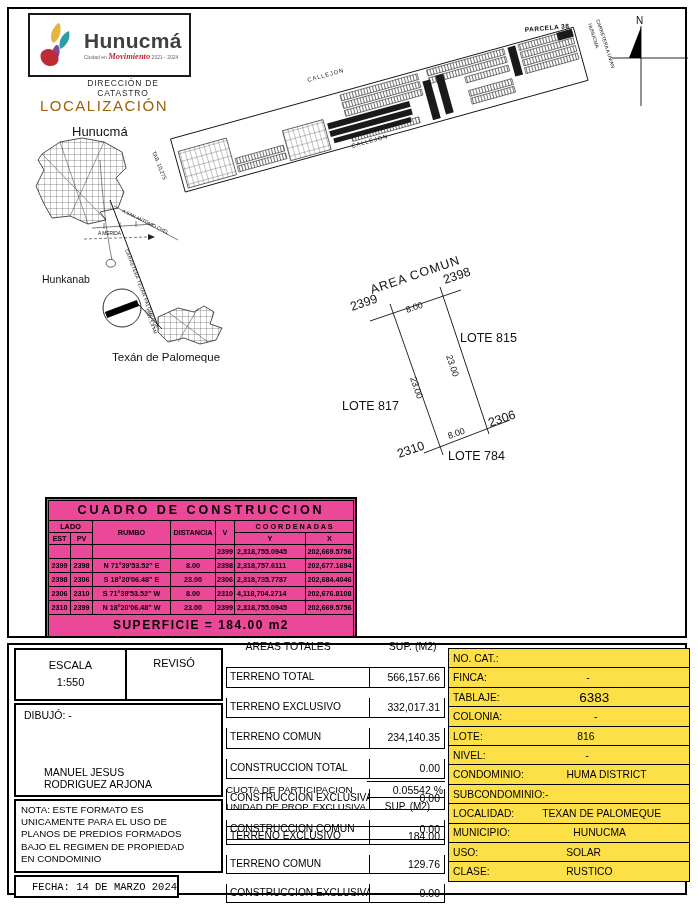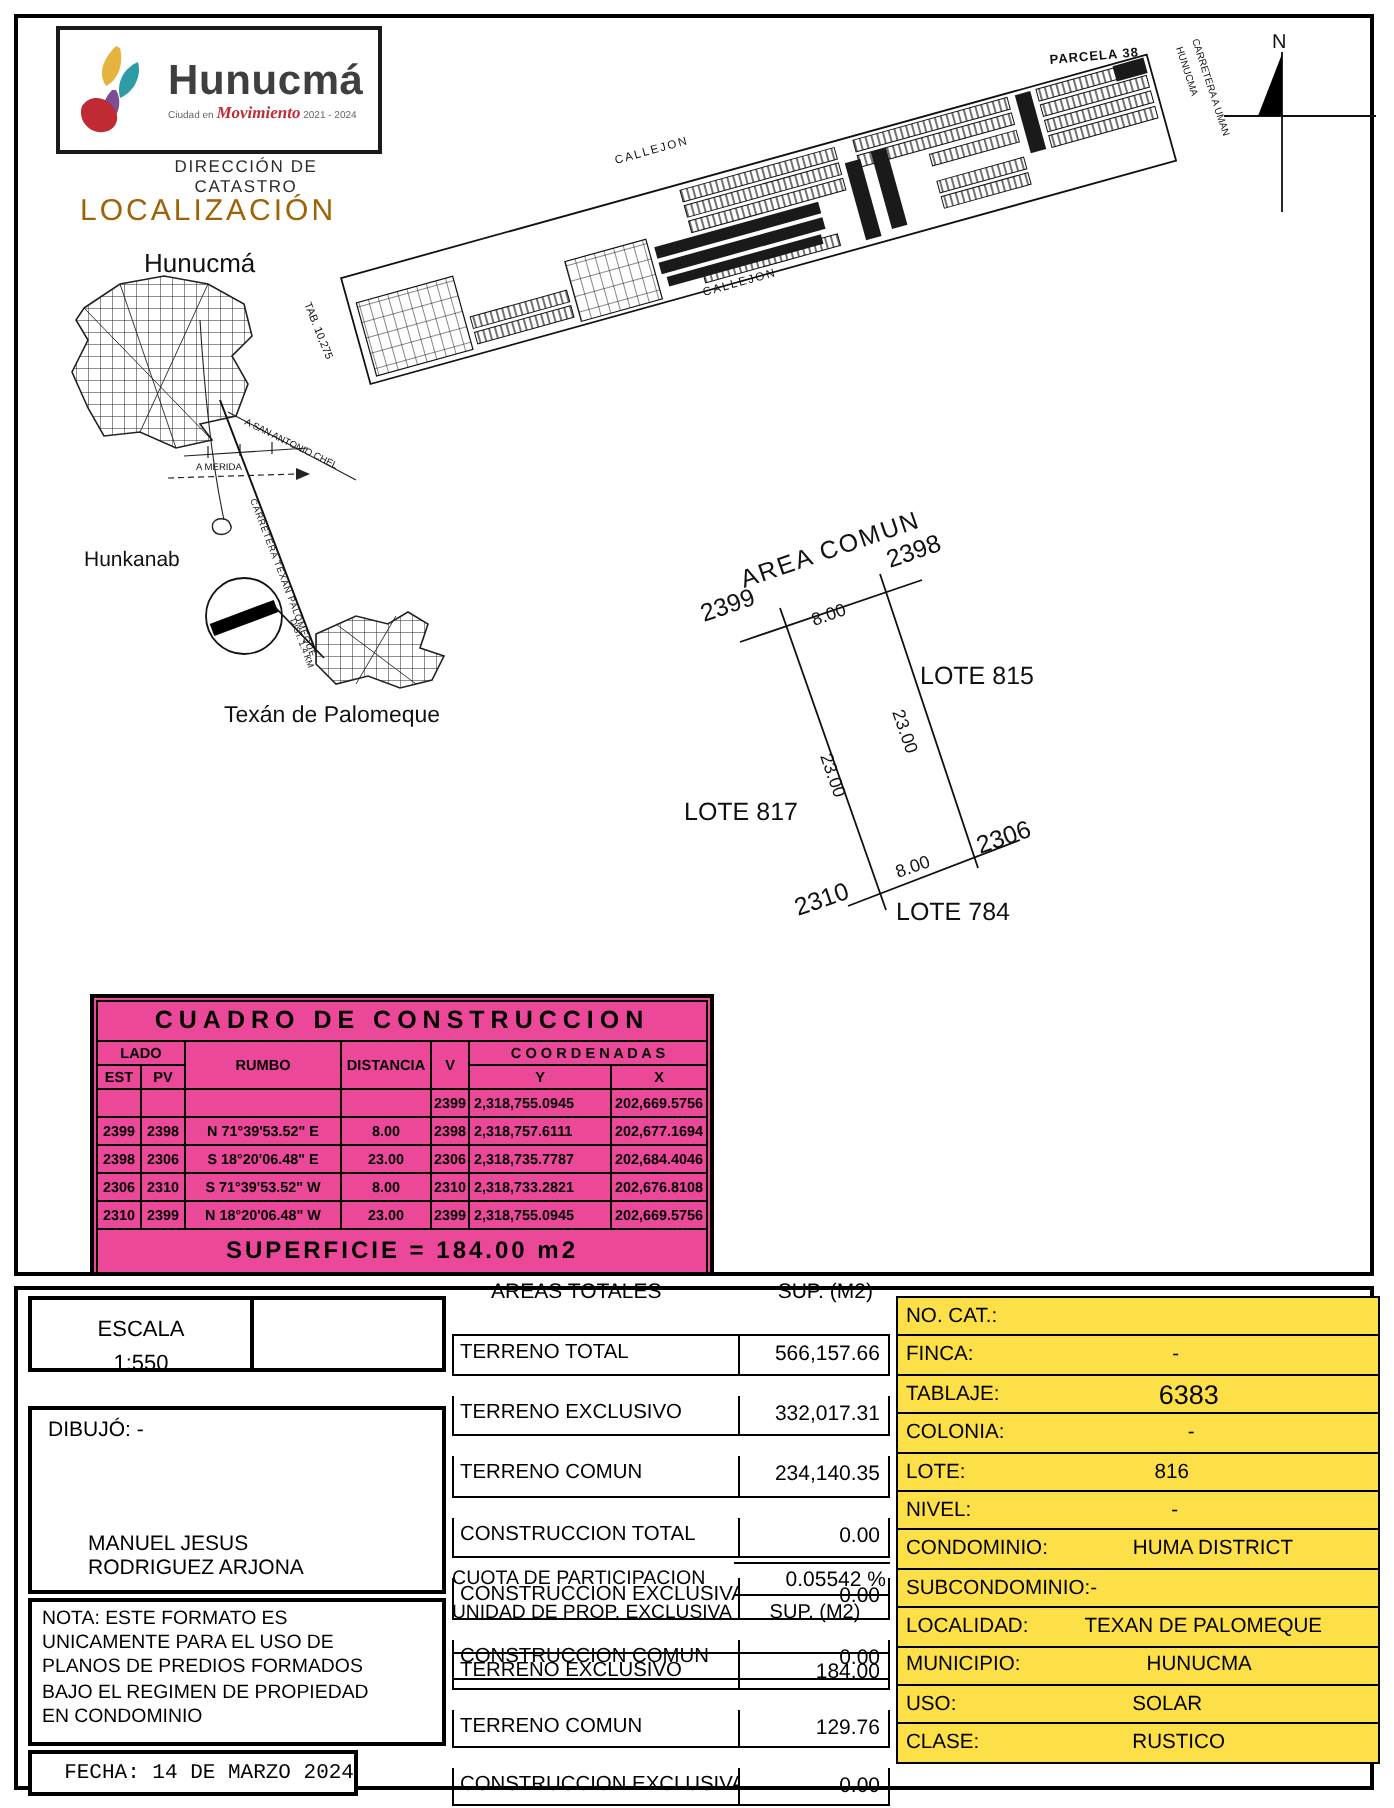--- a/index.html
+++ b/index.html
@@ -20,21 +20,21 @@
   .cuadro .title{border:1px solid #000;border-bottom:none;height:19px;line-height:19px;text-align:center;font-weight:bold;font-size:12.5px;letter-spacing:3px;}
   table.ct{border-collapse:collapse;width:100%;}
   table.ct th,table.ct td{border:1px solid #000;padding:0 1px;font-size:7.3px;font-weight:bold;text-align:center;height:11px;}
   table.ct td.data{height:13px;font-size:7.2px;}
   table.ct td.ycol{text-align:left;padding-left:2px;}
   .superficie{border:1px solid #000;border-top:none;height:21px;line-height:21px;text-align:center;font-weight:bold;font-size:12px;letter-spacing:1.5px;}
   
   .sep{left:7px;top:636px;width:680px;height:9px;border-top:2px solid #000;border-bottom:2px solid #000;background:#fff;}
   
   .bbox{border:2px solid #000;background:#fff;}
-  .box-escala{left:14px;top:648px;width:209px;height:38px;display:flex;}
+  .box-escala{left:14px;top:648px;width:209px;height:53px;display:flex;}
   .box-escala .c1{width:111px;border-right:2px solid #000;text-align:center;padding-top:7px;font-size:11px;line-height:1.5;box-sizing:border-box;}
   .box-escala .c2{flex:1;text-align:center;padding-top:7px;font-size:11px;}
   .box-dibujo{left:14px;top:703px;width:209px;height:94px;padding:4px 8px;font-size:10.5px;}
   .author{position:absolute;left:28px;bottom:5px;font-size:10.5px;line-height:1.15;white-space:pre-line;}
   .box-nota{left:14px;top:799px;width:209px;height:74px;padding:3px 5px;font-size:9.7px;line-height:1.26;white-space:pre-line;}
   .box-fecha{left:14px;top:875px;width:165px;height:23px;text-align:right;font-size:10.5px;padding-top:4px;font-family:Liberation Mono, monospace;}
   
   .mid-head{left:226px;top:640px;width:219px;height:17px;display:flex;font-size:10.5px;gap:30px;}
   .mid-head .h1{width:144px;text-align:center;}
   .mid-head .h2{width:75px;text-align:center;}
@@ -254,21 +254,21 @@
         <td class="data">2306</td>
         <td class="data ycol">2,318,735.7787</td>
         <td class="data">202,684.4046</td>
       </tr>
       <tr>
         <td class="data">2306</td>
         <td class="data">2310</td>
         <td class="data">S 71°39'53.52" W</td>
         <td class="data">8.00</td>
         <td class="data">2310</td>
-        <td class="data ycol">2,318,733.2821</td>
+        <td class="data ycol">4,118,704.2714</td>
         <td class="data">202,676.8108</td>
       </tr>
       <tr>
         <td class="data">2310</td>
         <td class="data">2399</td>
         <td class="data">N 18°20'06.48" W</td>
         <td class="data">23.00</td>
         <td class="data">2399</td>
         <td class="data ycol">2,318,755.0945</td>
         <td class="data">202,669.5756</td>
@@ -278,20 +278,21 @@
     <div class="superficie">SUPERFICIE = 184.00 m2</div>
   </div>
 
   <div class="sep abs"></div>
 
   <div class="abs bbox box-escala">
     <div class="c1">
       <div>ESCALA</div>
       <div>1:550</div>
     </div>
+    <div class="c2">REVISÓ</div>
   </div>
   <div class="abs bbox box-dibujo">
     <span>DIBUJÓ:  -</span>
     <div class="author">MANUEL JESUS
 RODRIGUEZ ARJONA</div>
   </div>
   <div class="abs bbox box-nota">NOTA: ESTE FORMATO ES
 UNICAMENTE PARA EL USO DE
 PLANOS DE PREDIOS FORMADOS
 BAJO EL REGIMEN DE PROPIEDAD

